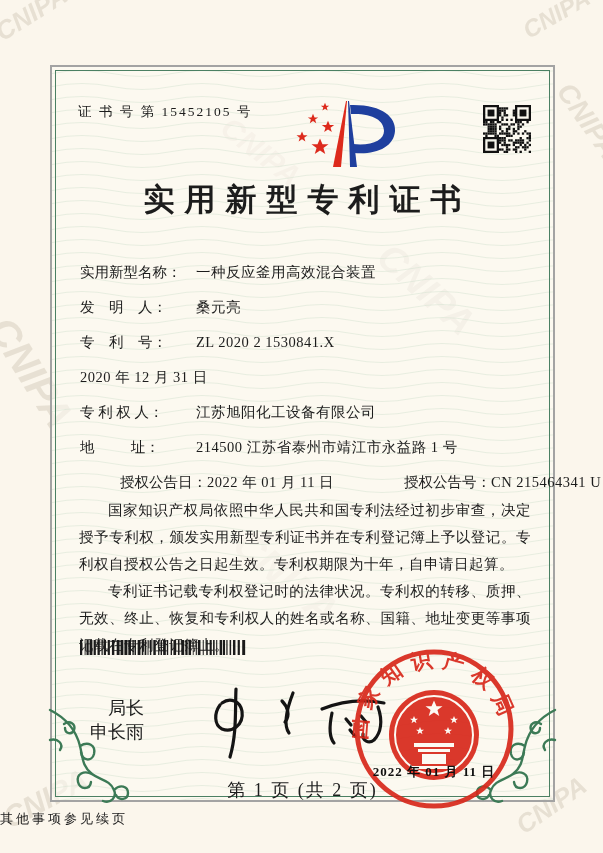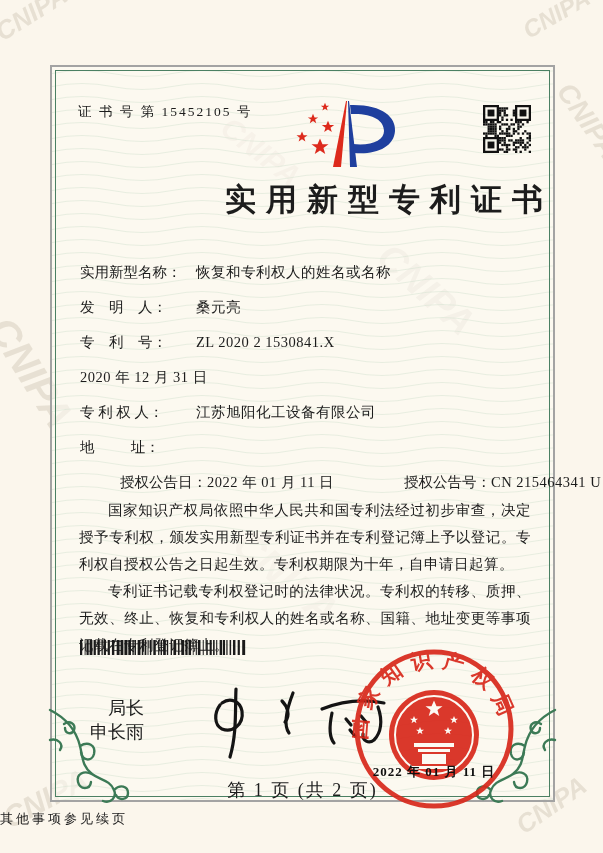--- a/index.html
+++ b/index.html
@@ -23,21 +23,21 @@
   #frame-inner{
     position:absolute;left:3px;top:3px;right:3px;bottom:3px;
     border:1px solid #4b8063;pointer-events:none;
   }
   #guilloche{position:absolute;left:0;top:0;width:100%;height:100%;z-index:0;}
   .content{position:absolute;z-index:3;}
   #cert-no{top:36px;left:26px;font-size:13.5px;letter-spacing:2px;white-space:pre;}
   #logo{top:28px;left:232px;width:130px;height:76px;}
   #qr{top:38px;right:22px;width:48px;height:48px;}
   #title{
-    top:112px;left:0;width:100%;text-align:right;
+    top:112px;left:0;width:100%;text-align:center;
     font-size:31px;font-weight:bold;letter-spacing:10px;text-indent:10px;
   }
   #fields{top:188px;left:28px;right:22px;}
   .frow{display:flex;align-items:center;height:35px;font-size:14.5px;}
   .flabel{white-space:pre;width:116px;flex:none;}
   .fvalue{white-space:pre;letter-spacing:0.5px;}
   .gsep{width:30px;flex:none;}
   .glabel{white-space:pre;flex:none;margin-left:40px;}
   #paras{top:430px;left:27px;width:452px;font-size:14.5px;line-height:27px;
     text-align:justify;}
@@ -249,39 +249,40 @@
         <rect x="16" y="2" width="3" height="3" fill="#111"></rect>
         <path d="M0,14 h7 v7 h-7 Z M1,15 v5 h5 v-5 Z" fill="#111" fill-rule="evenodd"></path>
         <rect x="2" y="16" width="3" height="3" fill="#111"></rect>
       </svg>
 
     <div class="content" id="title">实用新型专利证书</div>
 
     <div class="content" id="fields">
       <div class="frow">
         <span class="flabel">实用新型名称：</span>
-        <span class="fvalue">恢复和专利权人的姓名或名称</span>
+        <span class="fvalue">一种反应釜用高效混合装置</span>
       </div>
       <div class="frow">
         <span class="flabel">发    明    人：</span>
         <span class="fvalue">桑元亮</span>
       </div>
       <div class="frow">
         <span class="flabel">专    利    号：</span>
         <span class="fvalue">ZL 2020 2 1530841.X</span>
       </div>
       <div class="frow">
         <span class="fvalue">2020 年 12 月 31 日</span>
       </div>
       <div class="frow">
         <span class="flabel">专 利 权 人：</span>
         <span class="fvalue">江苏旭阳化工设备有限公司</span>
       </div>
       <div class="frow">
         <span class="flabel">地          址：</span>
+        <span class="fvalue">214500 江苏省泰州市靖江市永益路 1 号</span>
       </div>
       <div class="frow">
         <span class="glabel">授权公告日：</span>
         <span class="fvalue">2022 年 01 月 11 日</span>
         <span class="gsep"></span>
         <span class="glabel">授权公告号：</span>
         <span class="fvalue">CN 215464341 U</span>
       </div>
     </div>
 

